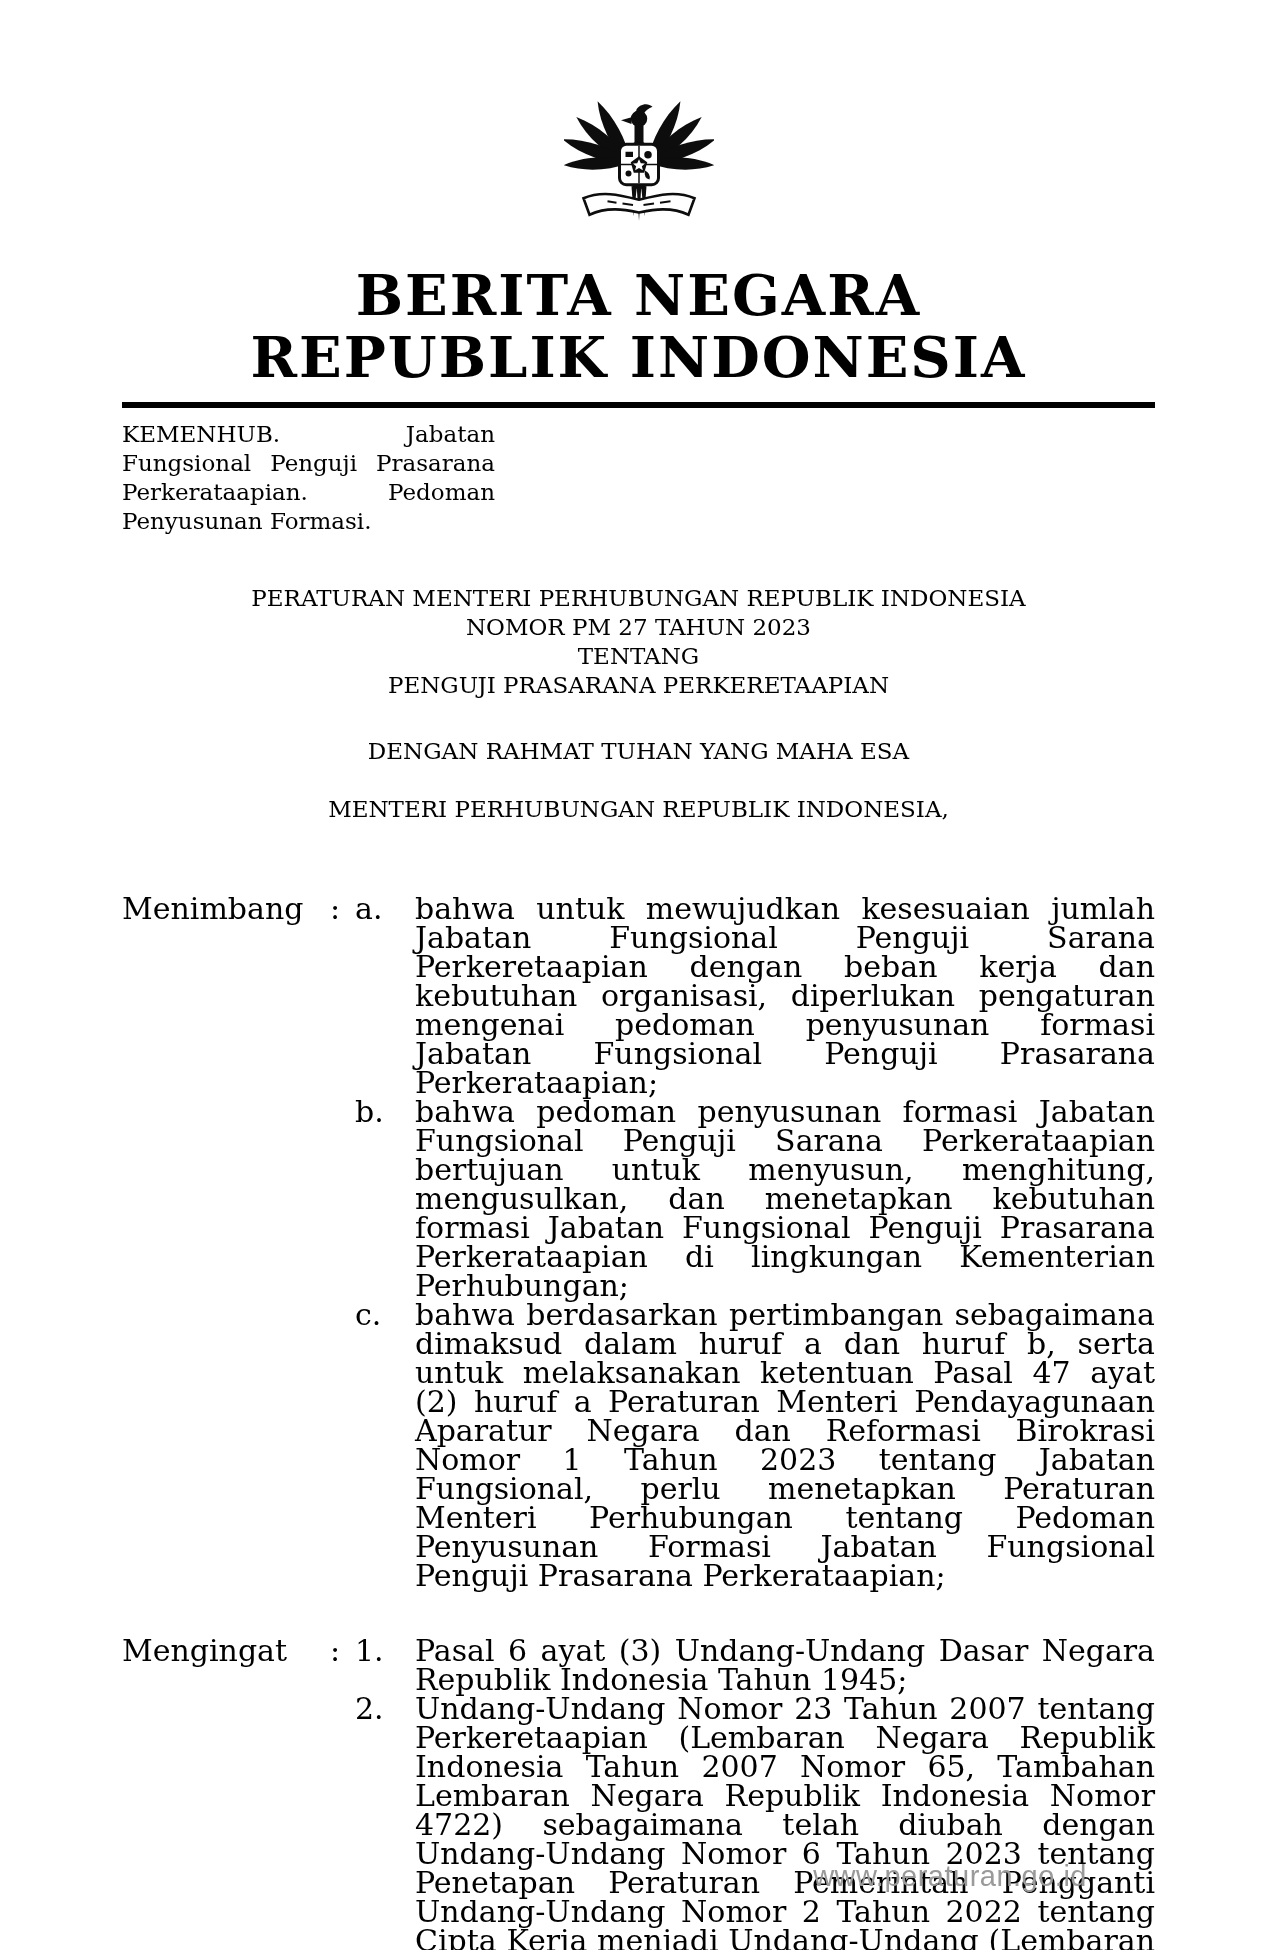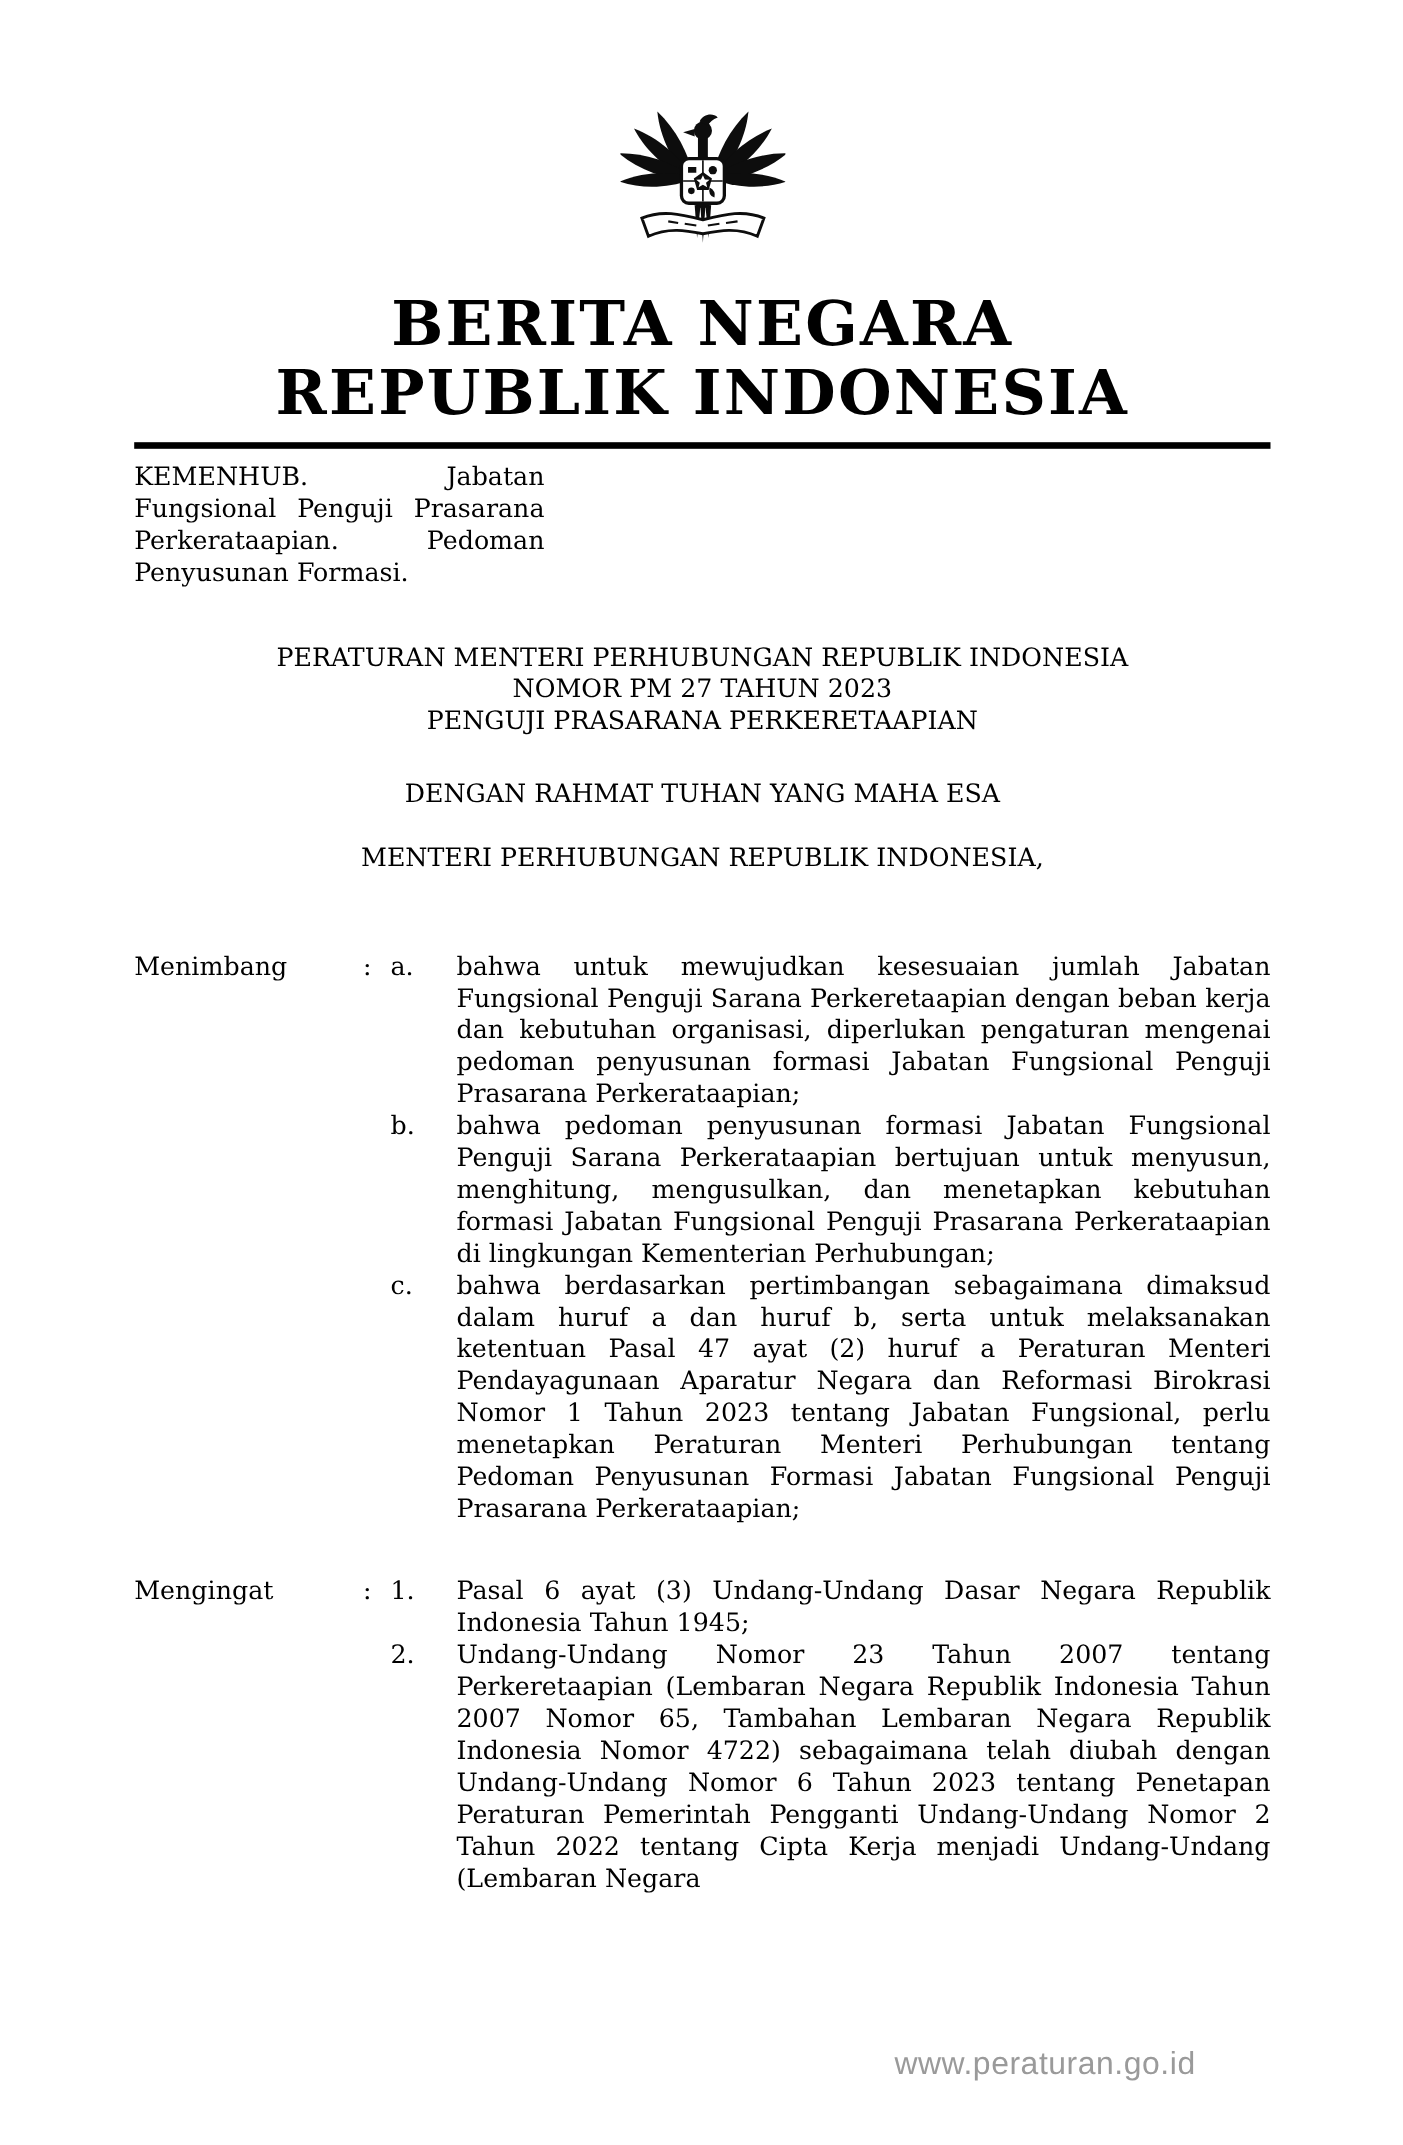--- a/index.html
+++ b/index.html
@@ -27,21 +27,21 @@
   .docket-abstract { text-align:justify; }
 
   
   .title-block { margin-top:48px; text-align:center; font-size:23px; line-height:29px; }
   .invocation  { margin-top:37px; text-align:center; font-size:23px; line-height:29px; }
   .official    { margin-top:29px; text-align:center; font-size:23px; line-height:29px; }
 
   
   .clause-block {
     display:grid; grid-template-columns:208px 25px 1fr;
-    font-size:23px; line-height:29px;
+    font-size:30px; line-height:29px;
   }
   .clause-block.considering { margin-top:70px; }
   .clause-block.recalling   { margin-top:46px; }
   .clause-items { }
   .clause-item { display:grid; grid-template-columns:60px 1fr; }
   .clause-item .text { text-align:justify; }
 
   
   .site-footer {
     position:absolute; top:1860px; right:188px;
@@ -113,20 +113,21 @@
   </div>
   <div class="rule"></div>
 
   <div class="docket">
     <div class="docket-abstract">KEMENHUB. Jabatan Fungsional Penguji Prasarana Perkerataapian. Pedoman Penyusunan Formasi.</div>
   </div>
 
   <div class="title-block">
     <div>PERATURAN MENTERI PERHUBUNGAN REPUBLIK INDONESIA</div>
     <div>NOMOR PM 27 TAHUN 2023</div>
+    <div>TENTANG</div>
     <div>PENGUJI PRASARANA PERKERETAAPIAN</div>
   </div>
 
   <div class="invocation">DENGAN RAHMAT TUHAN YANG MAHA ESA</div>
   <div class="official">MENTERI PERHUBUNGAN REPUBLIK INDONESIA,</div>
 
   <div class="clause-block considering">
     <div class="clause-label">Menimbang</div>
     <div class="clause-colon">:</div>
     <div class="clause-items">

